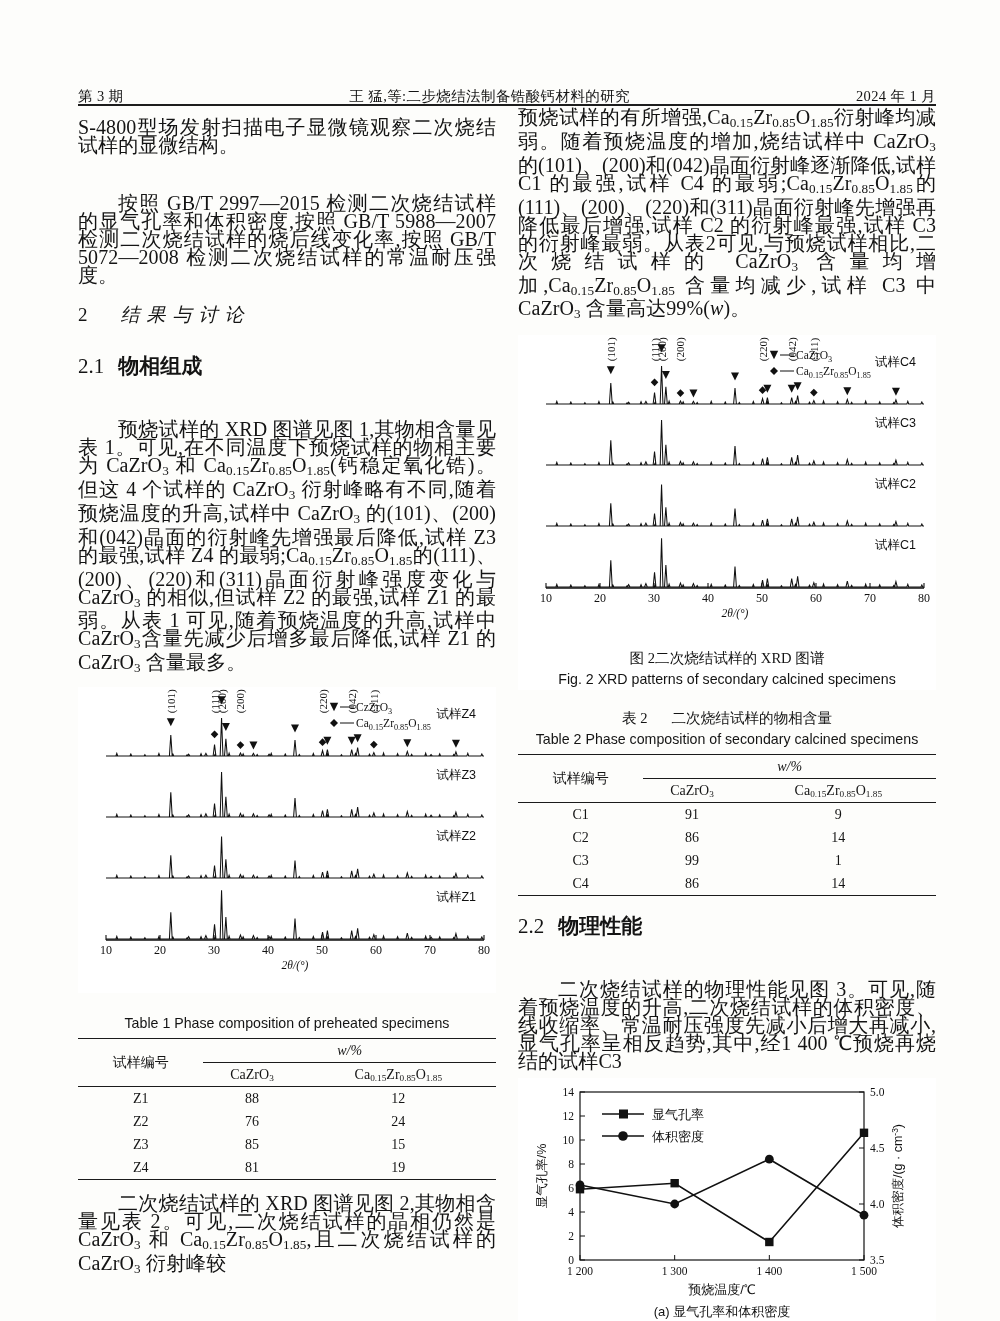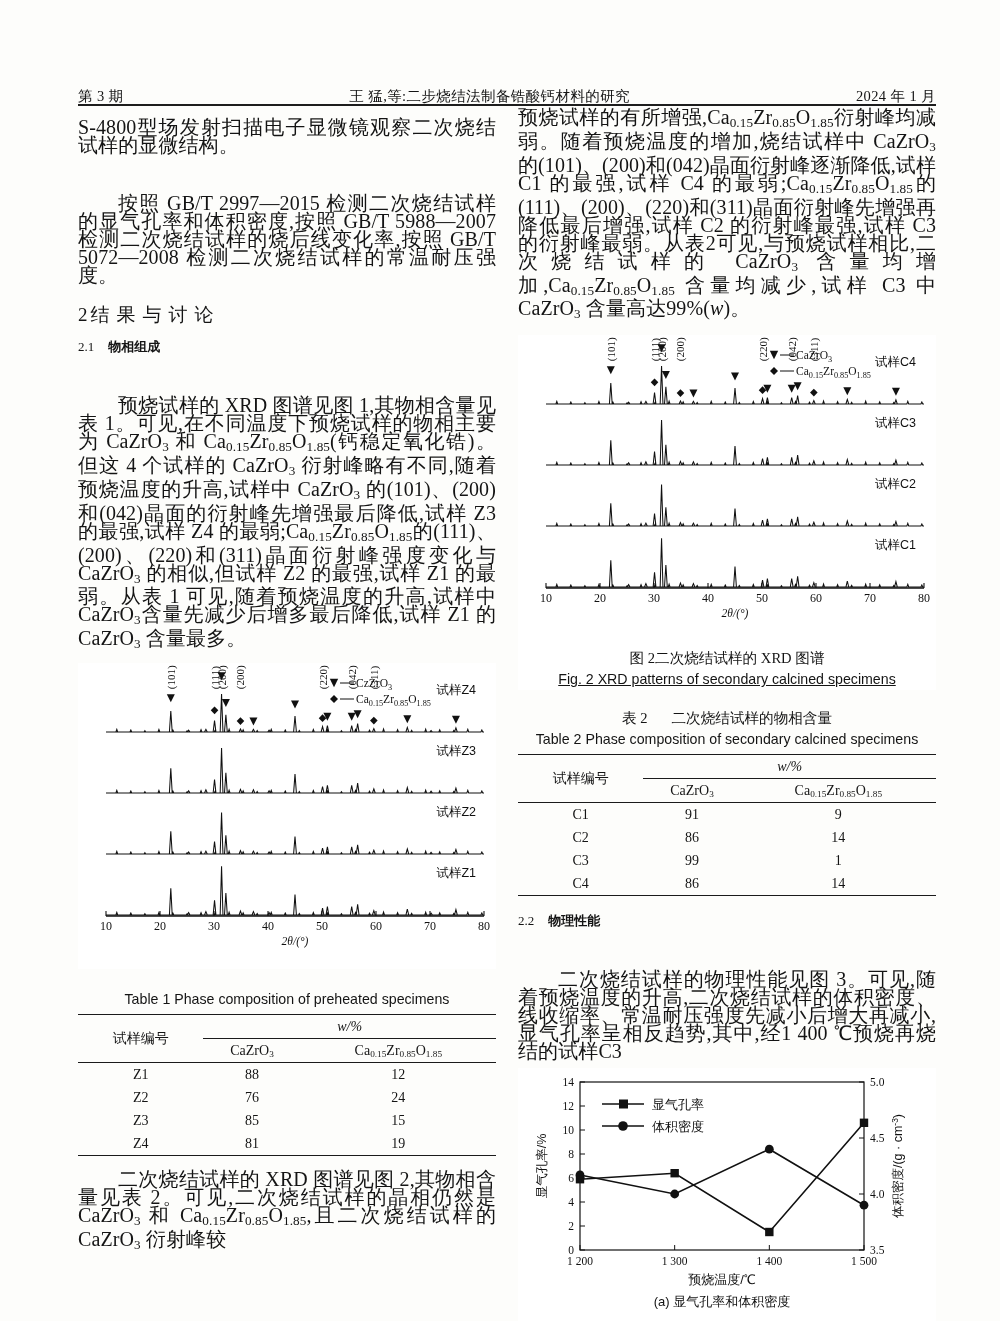--- a/index.html
+++ b/index.html
@@ -35,33 +35,33 @@
     text-align:justify;
     text-justify:inter-ideograph;
     letter-spacing:.1px;
   }
   p.indent { text-indent:2em;margin-top:40px; }
   sub { font-size:.66em; vertical-align:-.22em; }
   .sec-num {
     font-size:19px; margin:18px 0 6px 0; letter-spacing:1px;
     font-family:"Liberation Serif", serif;
   }
-  .sec-num .t { margin-left:2px; letter-spacing:7px; }
+  .sec-num .t { margin-left:32px; letter-spacing:7px;font-style:italic; }
   .sub-sec {
-    font-size:13px; margin:10px 0 3px 0; font-weight:bold;
+    font-size:21px; margin:24px 0 3px 0; font-weight:bold;
     font-family:"Liberation Sans", sans-serif;
   }
   .sub-sec .n { font-weight:normal; font-family:"Liberation Serif", serif; margin-right:14px; }
 
   
   .figbox { position:relative; width:418px; background:#fff; }
   .figcap { text-align:center; line-height:21px; margin-top:7px; }
   .figcap .cn { font-size:14.6px; }
   .figcap .cn .lbl { }
-  .figcap .en { font-size:14.2px; font-family:"Liberation Sans", sans-serif;text-decoration:underline; }
+  .figcap .en { font-size:14.2px; font-family:"Liberation Sans", sans-serif; }
 
   
   .tabcap { text-align:center; line-height:21px; margin-bottom:4px; }
   .tabcap .cn { font-size:14.6px; }
   .tabcap .cn .lbl { margin-right:24px; }
   .tabcap .en { font-size:14.2px; font-family:"Liberation Sans", sans-serif; }
   table.phase {
     width:100%; border-collapse:collapse; font-size:14px;
   }
   table.phase th, table.phase td { text-align:center; padding:3.5px 0; font-weight:normal; }

